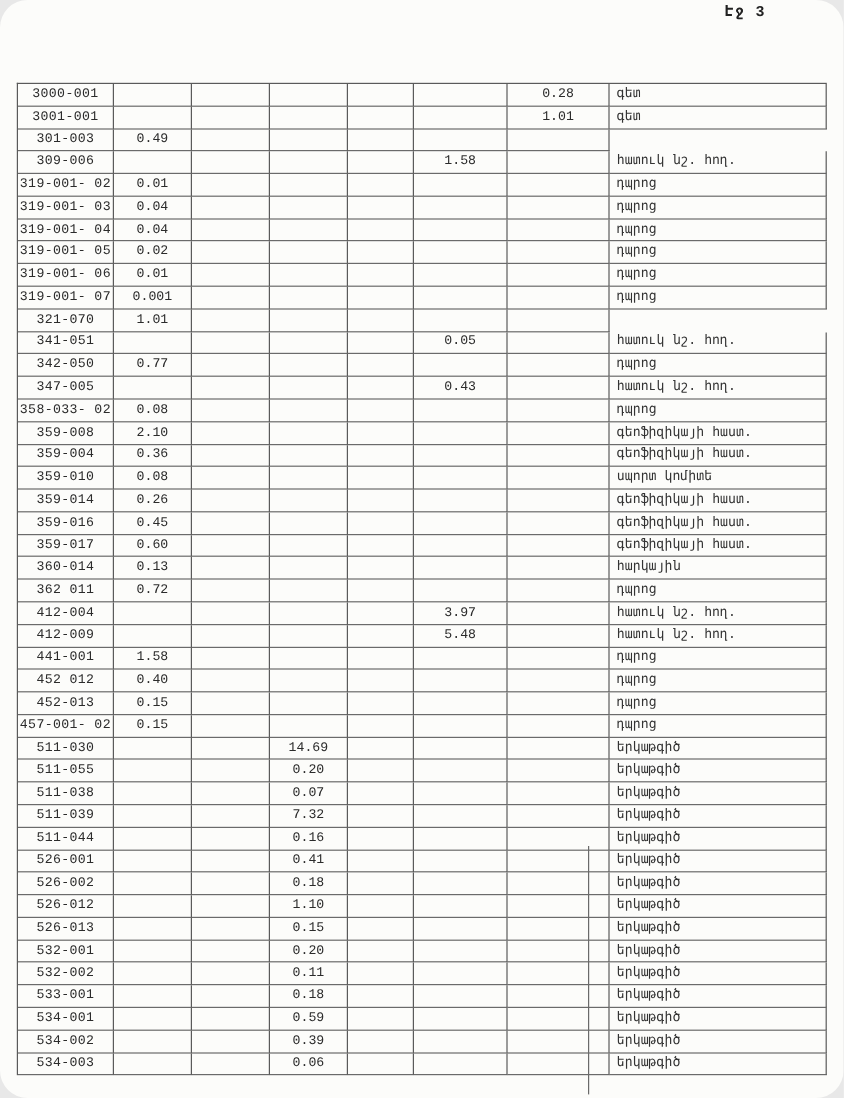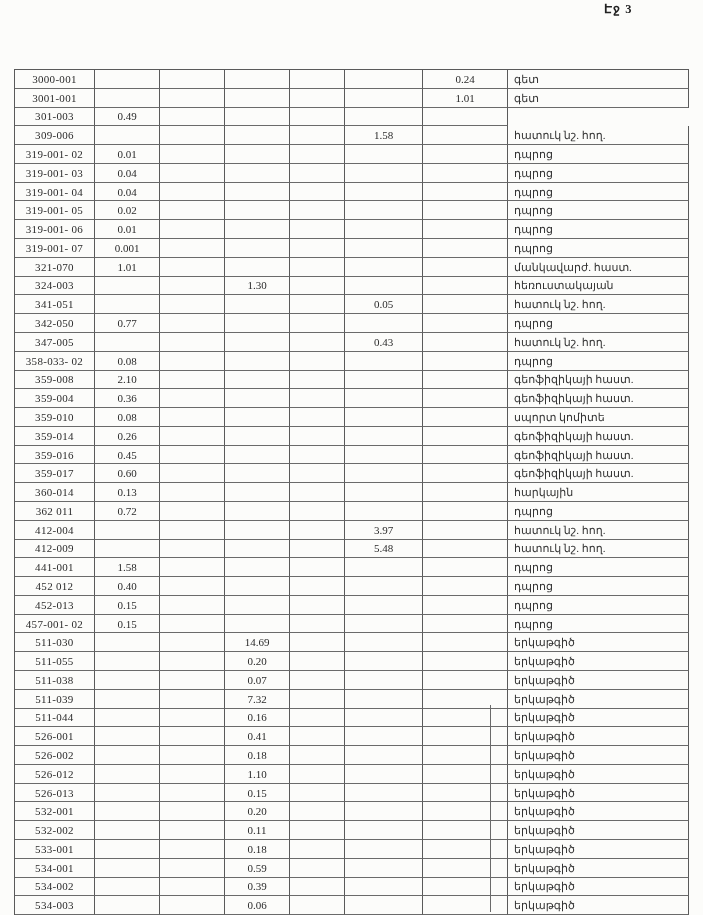--- a/index.html
+++ b/index.html
@@ -1,23 +1,24 @@
 <!DOCTYPE html>
 <html><head>
 <meta charset="utf-8">
 <style>
   html,body { margin:0; padding:0; background:#e8e8e8; }
   .page {
     position:relative;
     width:703px; height:915px;
     background:#fcfcfa;
-    font-family:Liberation Serif, serif;
+    font-family:Liberation Mono, monospace;
     color:#2b2b2b;
     overflow:hidden;
     margin:0 auto;
+    border-radius:23px;
   }
   .page-label {
     position:absolute;
     top:1px; left:604px;
     font-size:12.5px;
     font-weight:bold;
     letter-spacing:1px;
     color:#222;
   }
   .doc-table {
@@ -69,21 +70,21 @@
 
   <div class="doc-table">
     <div>
   <div class="row">
     <div class="cell code">3000-001</div>
     <div class="cell"></div>
     <div class="cell"></div>
     <div class="cell"></div>
     <div class="cell"></div>
     <div class="cell"></div>
-    <div class="cell">0.24</div>
+    <div class="cell">0.28</div>
     <div class="cell desc">գետ</div>
   </div>
 
   <div class="row">
     <div class="cell code">3001-001</div>
     <div class="cell"></div>
     <div class="cell"></div>
     <div class="cell"></div>
     <div class="cell"></div>
     <div class="cell"></div>
@@ -179,33 +180,22 @@
   </div>
 
   <div class="row">
     <div class="cell code">321-070</div>
     <div class="cell">1.01</div>
     <div class="cell"></div>
     <div class="cell"></div>
     <div class="cell"></div>
     <div class="cell"></div>
     <div class="cell"></div>
-    <div class="cell desc">մանկավարժ. հաստ.</div>
-  </div>
-
-  <div class="row">
-    <div class="cell code">324-003</div>
-    <div class="cell"></div>
-    <div class="cell"></div>
-    <div class="cell">1.30</div>
-    <div class="cell"></div>
-    <div class="cell"></div>
-    <div class="cell"></div>
-    <div class="cell desc">հեռուստակայան</div>
-  </div>
+  </div>
+
 
 
   <div class="row">
     <div class="cell code">341-051</div>
     <div class="cell"></div>
     <div class="cell"></div>
     <div class="cell"></div>
     <div class="cell"></div>
     <div class="cell">0.05</div>
     <div class="cell"></div>

